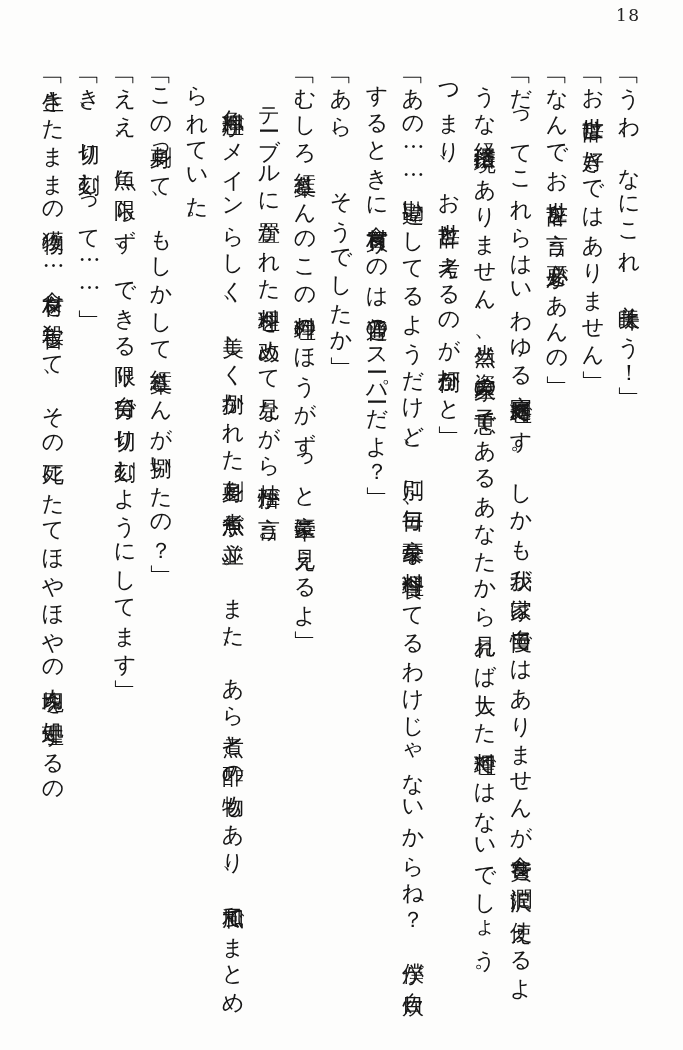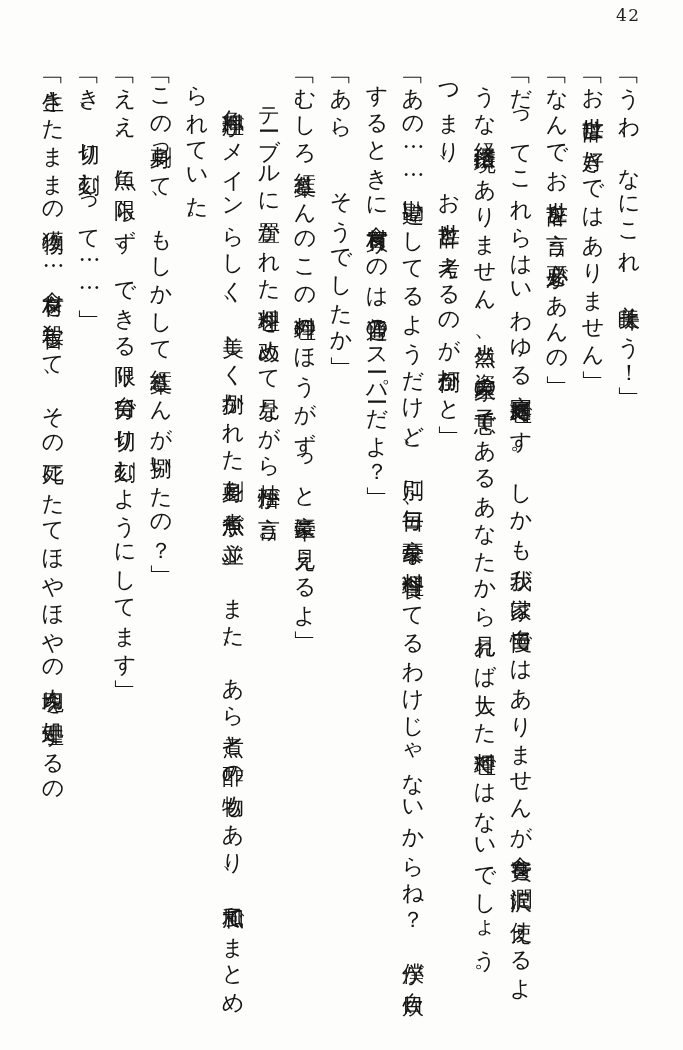--- a/index.html
+++ b/index.html
@@ -36,21 +36,21 @@
     letter-spacing: 2.6px;
     color: #161616;
   }
   .para { margin: 0; padding: 0; }
   .para.indent { text-indent: 1em; }
 </style>
 </head>
 <body>
 
 <div class="page">
-  <div class="page-number">42</div>
+  <div class="page-number">18</div>
 
   <div class="text-block">
     <p class="para">「うわ、なにこれ、美味そう！」</p>
     <p class="para">「お世辞は好きではありません」</p>
     <p class="para">「なんでお世辞を言う必要があんの」</p>
     <p class="para">「だってこれらはいわゆる家庭料理です。しかも我が家は自慢ではありませんが食費を潤沢に使えるような経済環境にありません、当然、資産家の子息であるあなたから見れば大した料理ではないでしょう。つまり、お世辞と考えるのが打倒かと」</p>
     <p class="para">「あの……勘違いしてるようだけど、別に毎日、豪華な料理食べてるわけじゃないからね？　僕が自炊するときに食材買うのは普通のスーパーだよ？」</p>
     <p class="para">「あら、　そうでしたか」</p>
     <p class="para">「むしろ紅葉さんのこの料理のほうがずっと豪華に見えるよ」</p>
     <p class="para indent">テーブルに置かれた料理を改めて見ながら桂悟が言う。</p>

